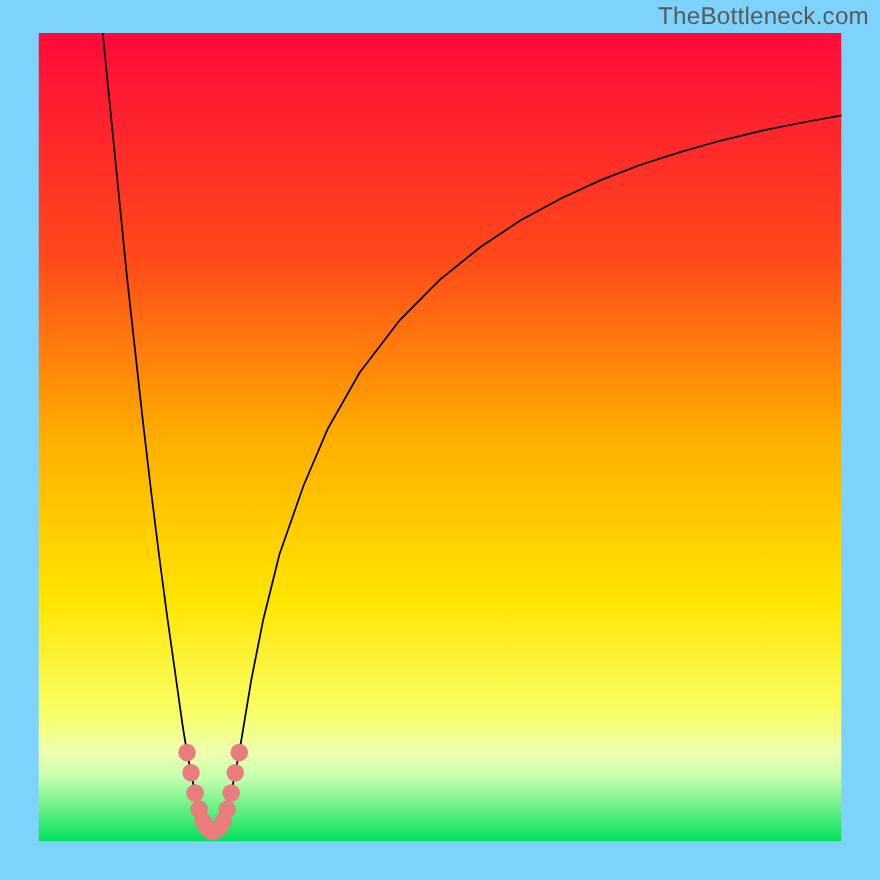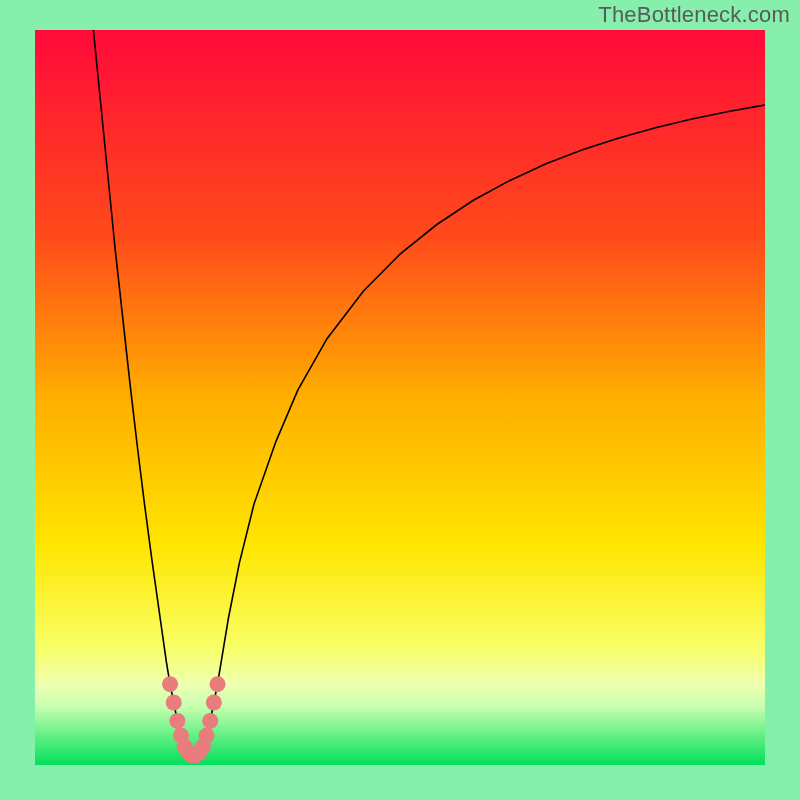--- a/index.html
+++ b/index.html
@@ -7,21 +7,21 @@
     padding: 0;
     width: 800px;
     height: 800px;
     background: #000;
     font-family: Arial, Helvetica, sans-serif;
     overflow: hidden;
   }
   .frame {
     width: 800px;
     height: 800px;
-    background: #86efac;
+    background: #7dd3fc;
     position: relative;
   }
   .watermark {
     position: absolute;
     top: 2px;
     right: 10px;
     color: #5a5a5a;
     font-size: 22px;
     letter-spacing: 0.2px;
     z-index: 10;

